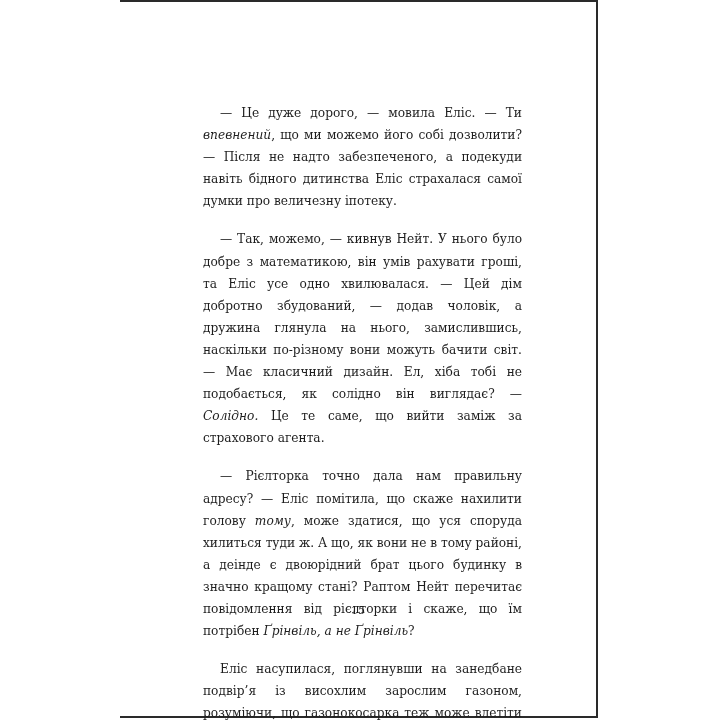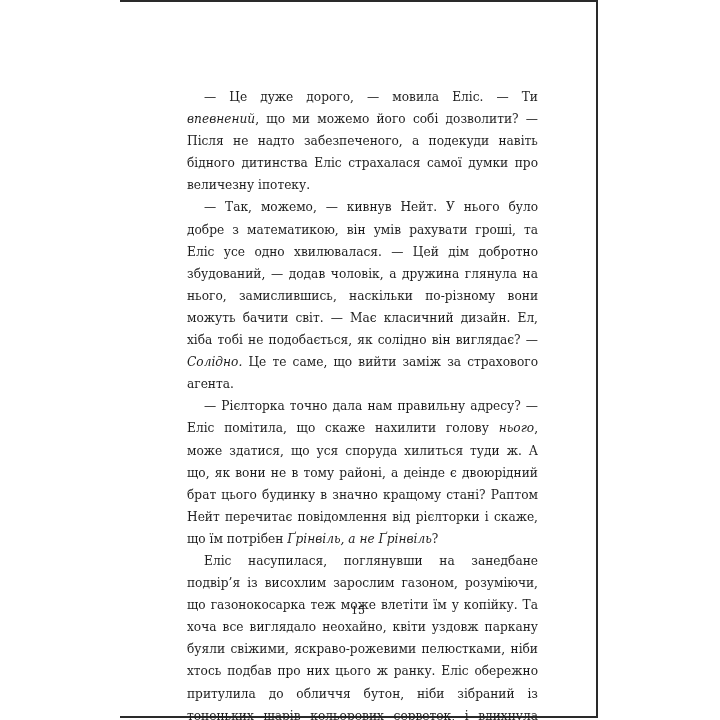--- a/index.html
+++ b/index.html
@@ -11,32 +11,32 @@
     border-right:2px solid #2a2a2a;
     border-bottom:2px solid #2a2a2a;
     box-sizing:border-box;
   }
   .text {
     position:absolute; left:67px; top:84px; width:351px;
     font-family:"DejaVu Serif", serif;
     font-size:12.2px; line-height:22.1px; color:#1e1e1e;
     text-align:justify; hyphens:manual;
   }
-  .text p { margin:0; text-indent:17px; }
+  .text p { margin:16px; text-indent:17px; }
   .text em { font-style:italic; }
   .folio {
     position:absolute; left:0; width:100%; top:602px; text-align:center;
     font-family:"DejaVu Serif", serif; font-size:11px; color:#1e1e1e;
   }
 </style>
 </head>
 <body>
 
 <div class="page">
   <div class="text">
     <p><span>— Це дуже дорого, — мовила Еліс. — Ти </span><em>впевнений</em><span>, що ми можемо його собі дозволити? — Після не надто забезпеченого, а подекуди навіть бідного дитинства Еліс страхалася самої думки про величезну іпотеку.</span></p>
     <p><span>— Так, можемо, — кивнув Нейт. У нього було добре з математикою, він умів рахувати гроші, та Еліс усе одно хвилювалася. — Цей дім добротно збудований, — додав чоловік, а дружина глянула на нього, замислившись, наскільки по-різному вони можуть бачити світ. — Має класичний дизайн. Ел, хіба тобі не подобається, як солідно він виглядає? — </span><em>Солідно.</em><span> Це те саме, що вийти заміж за страхового агента.</span></p>
-    <p><span>— Рієлторка точно дала нам правильну адресу? — Еліс помітила, що скаже нахилити голову </span><em>нього</em><span>, може здатися, що уся споруда хилиться туди ж. А що, як вони не в тому районі, а деінде є двоюрідний брат цього будинку в значно кращому стані? Раптом Нейт перечитає повідомлення від рієлторки і скаже, що їм потрібен </span><em>Ґрінвіль, а не Ґрінвіль</em><span>?</span></p>
+    <p><span>— Рієлторка точно дала нам правильну адресу? — Еліс помітила, що скаже нахилити голову </span><em>тому</em><span>, може здатися, що уся споруда хилиться туди ж. А що, як вони не в тому районі, а деінде є двоюрідний брат цього будинку в значно кращому стані? Раптом Нейт перечитає повідомлення від рієлторки і скаже, що їм потрібен </span><em>Ґрінвіль, а не Ґрінвіль</em><span>?</span></p>
     <p><span>Еліс насупилася, поглянувши на занедбане подвір’я із висохлим зарослим газоном, розуміючи, що газонокосарка теж може влетіти їм у копійку. Та хоча все виглядало неохайно, квіти уздовж паркану буяли свіжими, яскраво-рожевими пелюстками, ніби хтось подбав про них цього ж ранку. Еліс обережно притулила до обличчя бутон, ніби зібраний із тоненьких шарів кольорових серветок, і вдихнула його п’янкий аромат.</span></p>
 
   </div>
   <div class="folio">15</div>
 </div>
 
 </body></html>

